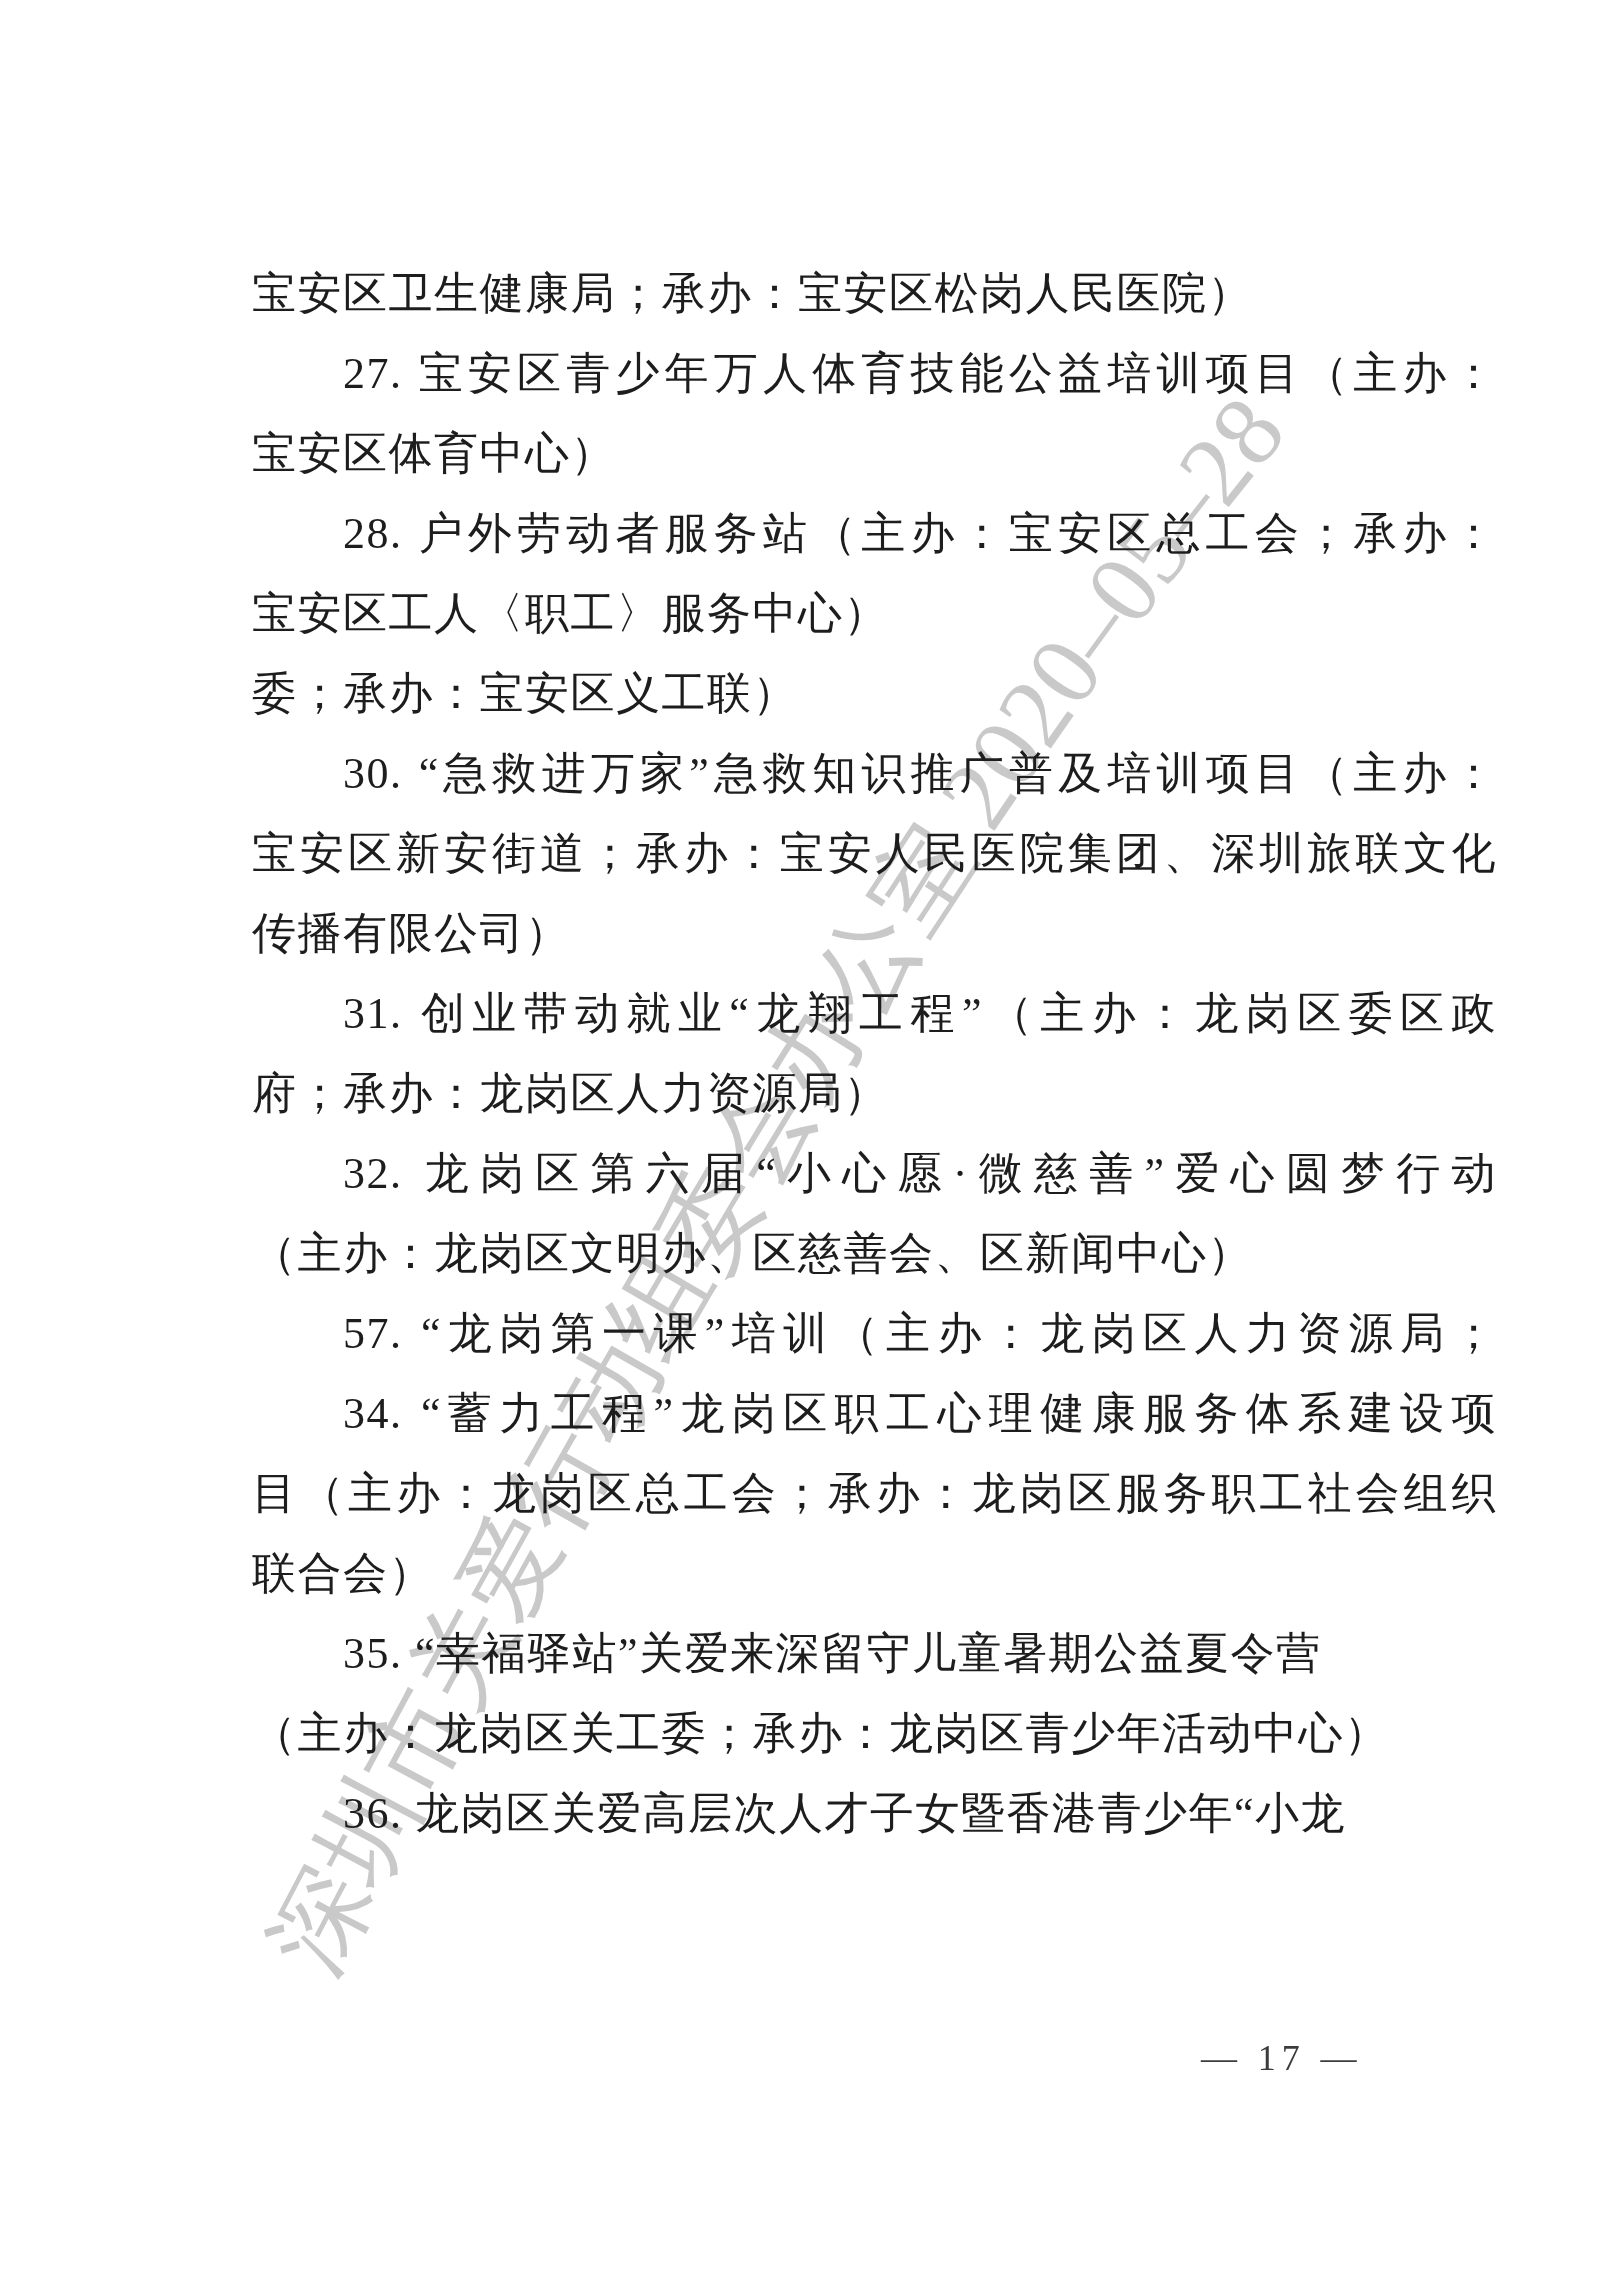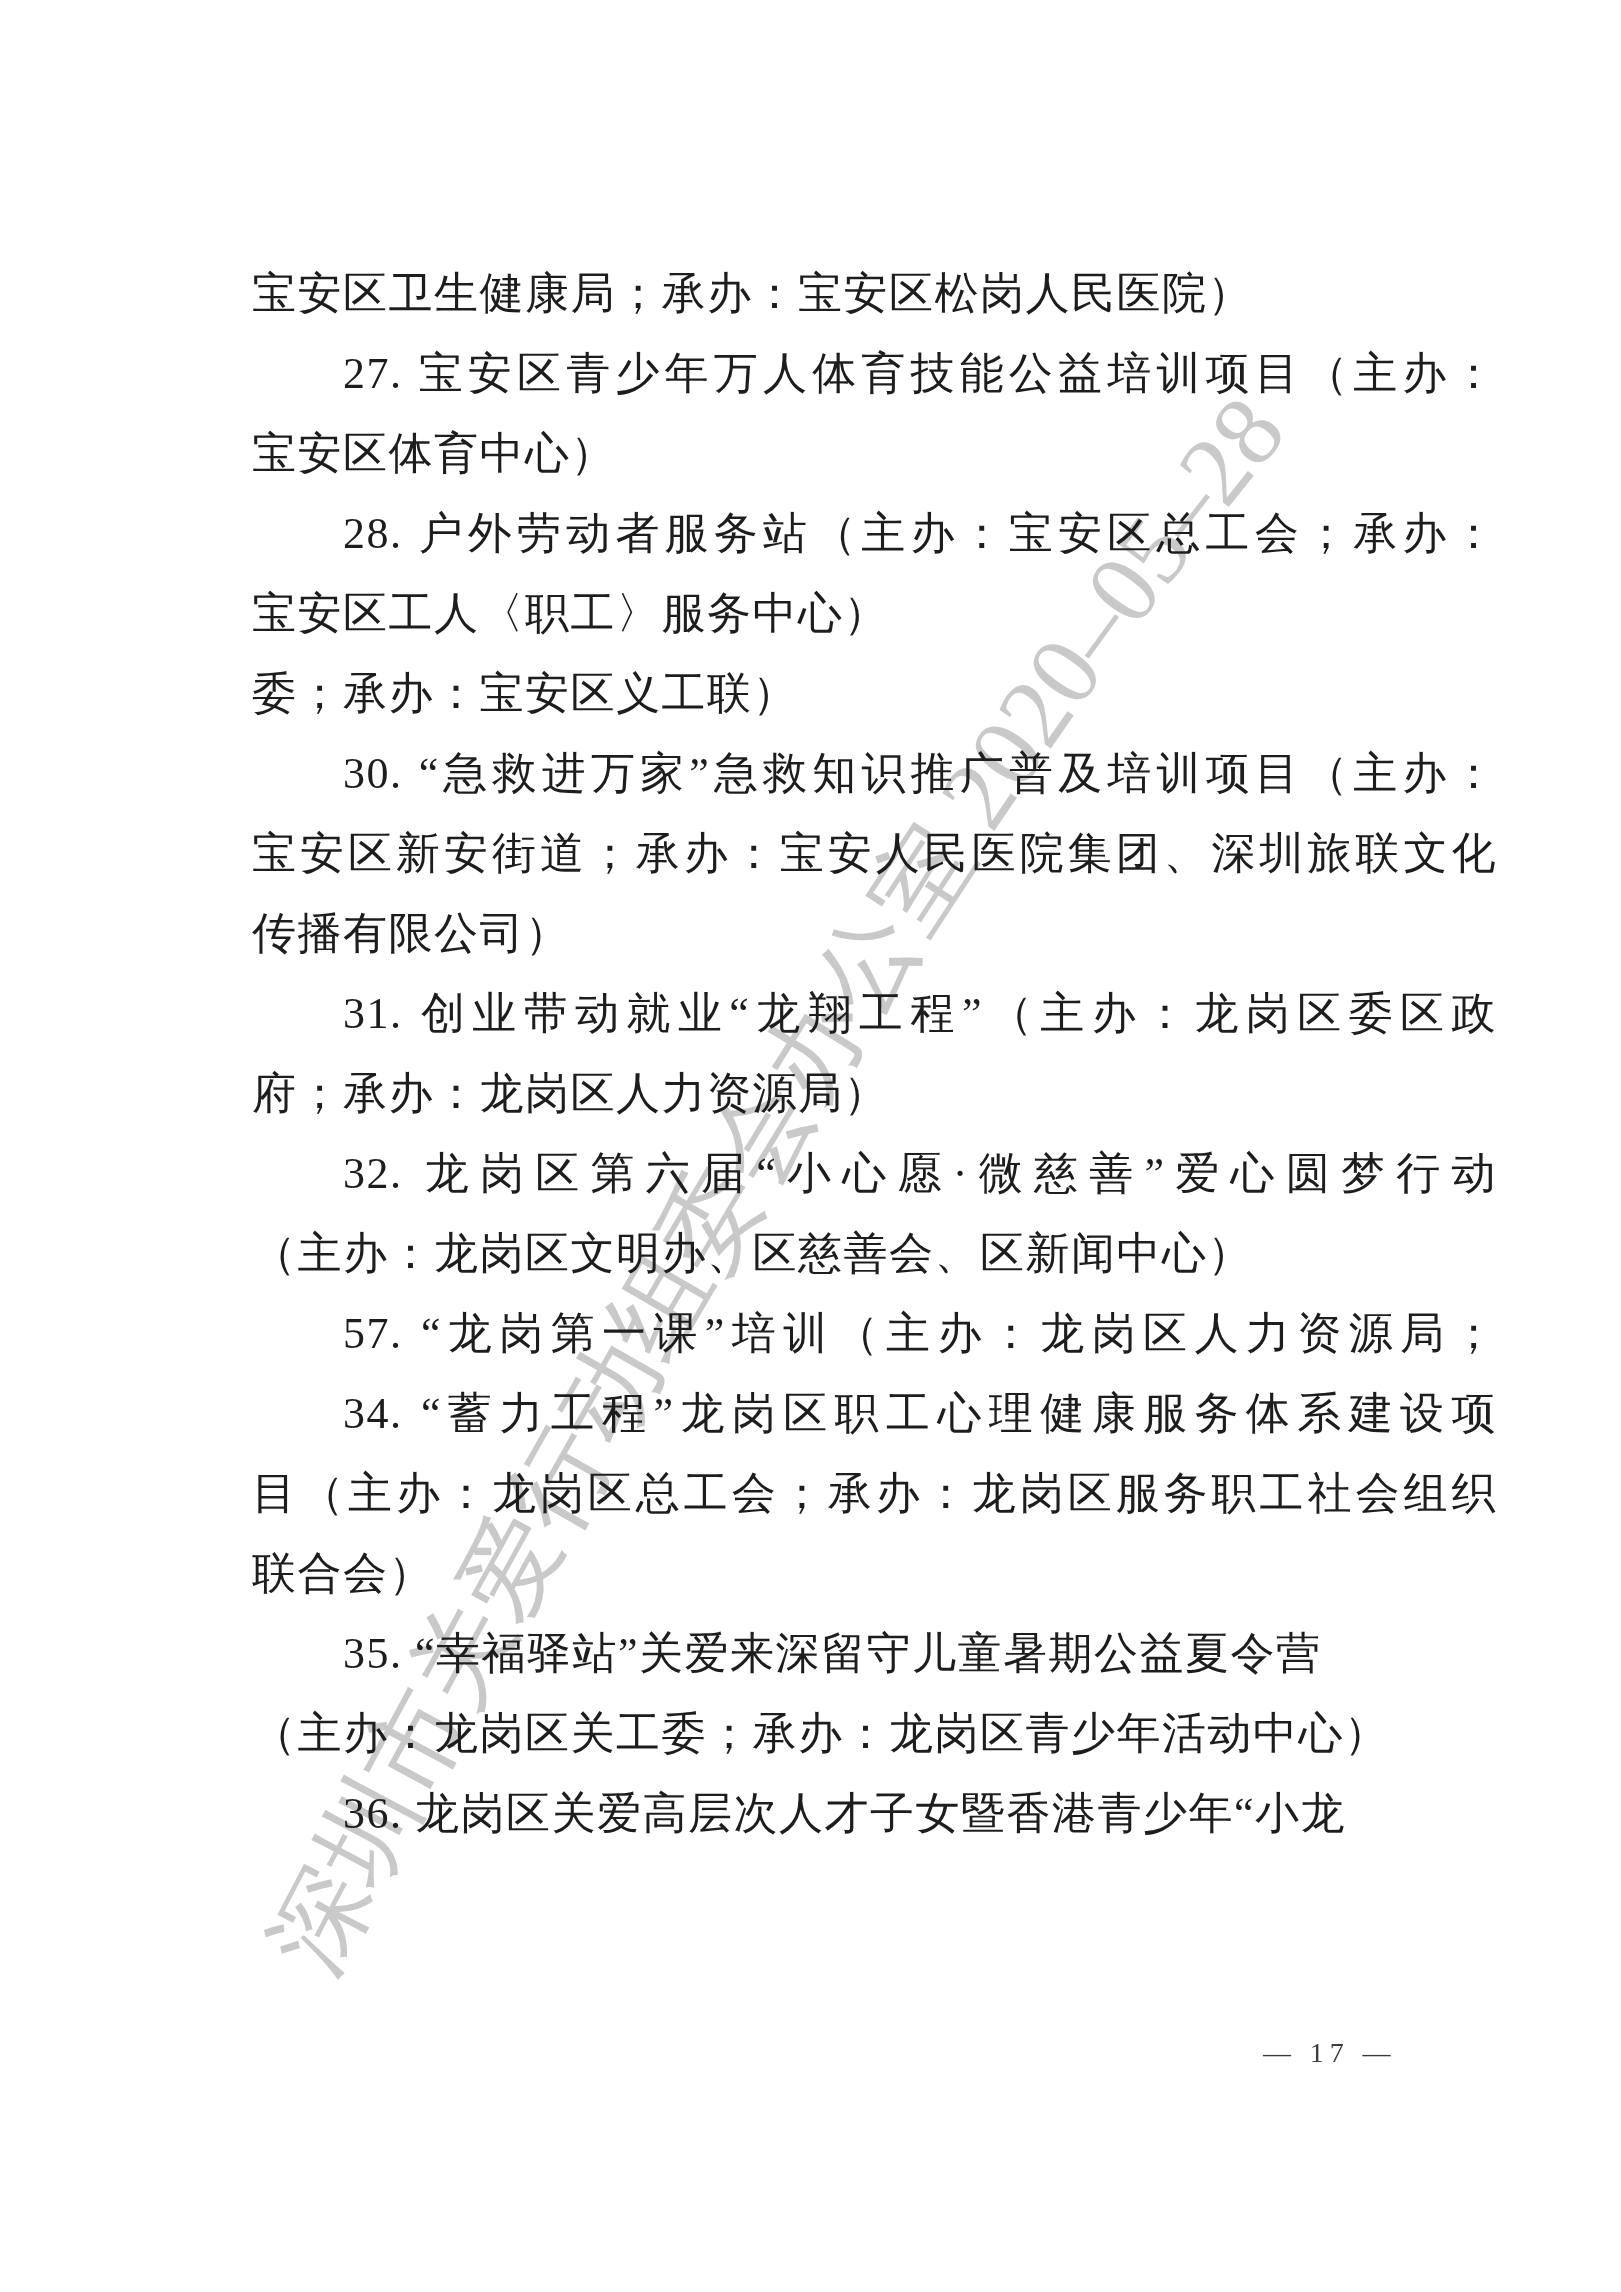--- a/index.html
+++ b/index.html
@@ -45,24 +45,24 @@
   .doc-body .line.indent {
     text-indent: 91px;
   }
   .doc-body .line.full {
     text-align: justify;
     text-align-last: justify;
     -moz-text-align-last: justify;
   }
   .page-number {
     position: absolute;
-    left: 1263px;
+    left: 1201px;
     top: 2037px;
     z-index: 2;
-    font-size: 28px;
+    font-size: 36px;
     letter-spacing: 5.9px;
     color: #3c3c3c;
     white-space: nowrap;
   }
 </style>
 </head>
 <body>
 
 <div class="page" style="background: rgb(255, 255, 255);">
 

